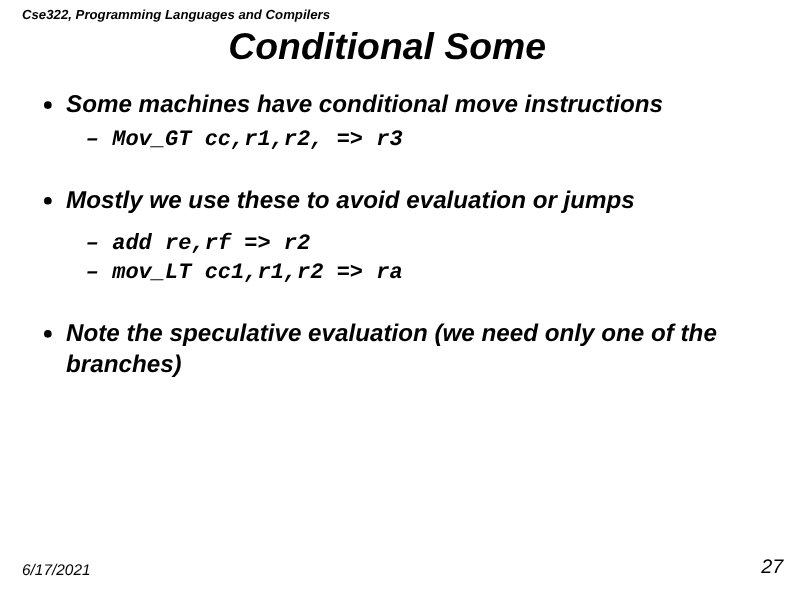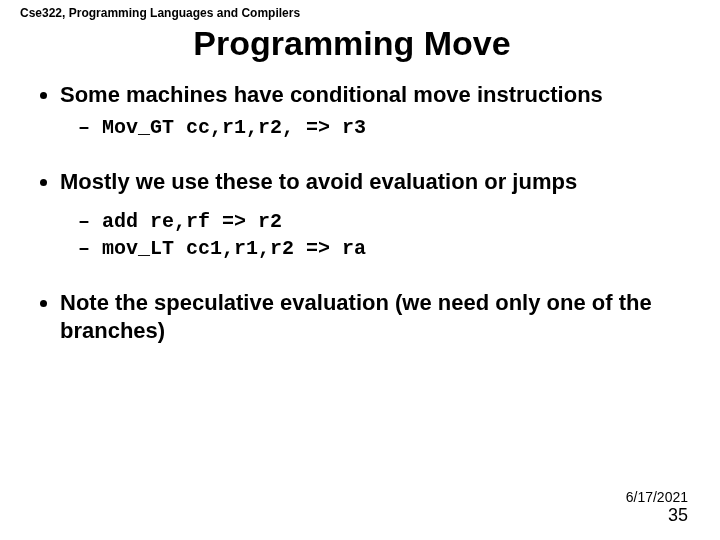--- a/index.html
+++ b/index.html
@@ -12,20 +12,21 @@
     color: #000;
     position: relative;
     overflow: hidden;
   }
   .slide {
     box-sizing: border-box;
     width: 720px;
     height: 540px;
     padding: 6px 36px 0 20px;
     position: relative;
+    font-style: italic;
   }
   .course-header {
     font-size: 12px;
     font-weight: bold;
     margin: 0 0 4px 0;
   }
   .title {
     font-size: 34px;
     font-weight: bold;
     text-align: center;
@@ -56,39 +57,38 @@
   ul.sub li::before {
     content: "– ";
   }
   .gap {
     height: 18px;
   }
   .footer {
     position: absolute;
     bottom: 14px;
     left: 20px;
-    right: 32px;
+    right: 8px;
     font-size: 14px;
     display: flex;
-    justify-content: center;
+    justify-content: space-between;
     align-items: flex-end;
-    flex-direction: column;
   }
   .pagenum {
     font-size: 18px;
   }
 </style>
 </head>
 <body>
 
 <div class="slide">
 
   <div class="course-header">Cse322, Programming Languages and Compilers</div>
 
-  <div class="title">Programming Move</div>
+  <div class="title">Conditional Some</div>
 
   <ul class="top">
 
     <li>
       <span>Some machines have conditional move instructions</span>
       <ul class="sub">
         <li>Mov_GT  cc,r1,r2,  =&gt; r3</li>
       </ul>
     </li>
 
@@ -105,16 +105,16 @@
     <div class="gap"></div>
 
     <li>
       <span>Note the speculative evaluation (we need only one of the branches)</span>
     </li>
 
   </ul>
 
   <div class="footer">
     <span>6/17/2021</span>
-    <span class="pagenum">35</span>
+    <span class="pagenum">27</span>
   </div>
 
 </div>
 
 </body></html>

